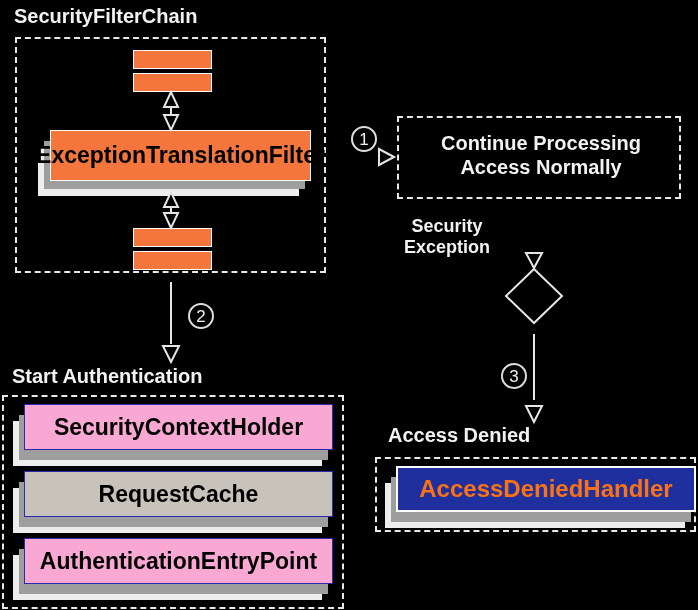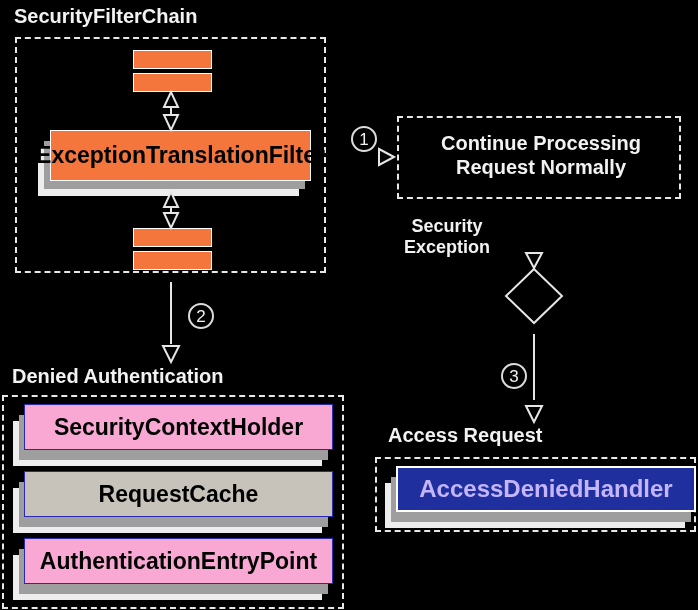--- a/index.html
+++ b/index.html
@@ -17,21 +17,21 @@
   .node .plate{position:absolute;box-sizing:border-box;}
   .node .plate.p3{background:#ededed;}
   .node .plate.p2{background:#9e9e9e;}
   .node .face{position:absolute;left:0;top:0;right:0;bottom:0;box-sizing:border-box;
               display:flex;align-items:center;justify-content:center;text-align:center;
               font-weight:bold;line-height:1.08;}
 
   .face.orange{background:#f4763c;border:1px solid #ffffff;color:#000;font-size:23px;}
   .face.blue  {background:#f9a8d4;border:1px solid #2a2ab0;color:#000;font-size:23px;}
   .face.gray  {background:#c7c3ba;border:1px solid #2a2ab0;color:#000;font-size:23px;}
-  .face.navy  {background:#1f2f9e;border:2px solid #ffffff;color:#c4b5fd;font-size:24px;}
+  .face.navy  {background:#1f2f9e;border:2px solid #ffffff;color:#f97316;font-size:24px;}
 
   
   .bar{position:absolute;background:#f4763c;border:1px solid #ffffff;box-sizing:border-box;}
 
   
   .label{position:absolute;color:#f2f2f2;font-weight:bold;white-space:pre;line-height:1.18;}
   .label.l18{font-size:18px;text-align:center;}
   .label.l20{font-size:20px;}
   .label.center{text-align:center;}
 
@@ -59,31 +59,31 @@
     <div class="plate p3" style="left:0px;top:18px;width:261px;height:48px;"></div>
     <div class="plate p2" style="left:6px;top:11px;width:261px;height:48px;"></div>
     <div class="face orange" style="left:12px;top:0px;width:261px;height:51px;">ExceptionTranslationFilter</div>
   </div>
 
   <div class="bar" style="left:133px;top:224px;width:79px;height:19px;"></div>
   <div class="bar" style="left:133px;top:247px;width:79px;height:19px;"></div>
 
   <div class="group" style="left:397px;top:112px;width:284px;height:83px;">
     <div class="label l20 center" style="left:0;top:14px;width:284px;text-align:center;position:absolute;">Continue Processing
-Request Normally</div>
+Access Normally</div>
   </div>
 
   <div class="step" style="left:351px;top:122px;">1</div>
 
   <div class="label l18" style="left:404px;top:212px;">Security
 Exception</div>
 
   <div class="step" style="left:188px;top:299px;">2</div>
 
-  <div class="group-title" style="left:12px;top:362px;">Denied Authentication</div>
+  <div class="group-title" style="left:12px;top:362px;">Start Authentication</div>
 
   <div class="group" style="left:2px;top:391px;width:342px;height:214px;"></div>
 
   <div class="node" style="left:13px;top:400px;width:320px;height:62px;">
     <div class="plate p3" style="left:0px;top:17px;width:309px;height:45px;"></div>
     <div class="plate p2" style="left:6px;top:11px;width:309px;height:45px;"></div>
     <div class="face blue" style="left:11px;top:0px;width:309px;height:46px;">SecurityContextHolder</div>
   </div>
 
   <div class="node" style="left:13px;top:534px;width:320px;height:62px;">
@@ -93,21 +93,21 @@
   </div>
 
   <div class="node" style="left:13px;top:467px;width:320px;height:62px;">
     <div class="plate p3" style="left:0px;top:17px;width:309px;height:45px;"></div>
     <div class="plate p2" style="left:6px;top:11px;width:309px;height:45px;"></div>
     <div class="face gray" style="left:11px;top:0px;width:309px;height:46px;">RequestCache</div>
   </div>
 
   <div class="step" style="left:501px;top:359px;">3</div>
 
-  <div class="group-title" style="left:388px;top:421px;">Access Request</div>
+  <div class="group-title" style="left:388px;top:421px;">Access Denied</div>
 
   <div class="group" style="left:375px;top:453px;width:321px;height:75px;"></div>
 
   <div class="node" style="left:385px;top:462px;width:310px;height:62px;">
     <div class="plate p3" style="left:0px;top:17px;width:300px;height:45px;"></div>
     <div class="plate p2" style="left:6px;top:11px;width:300px;height:45px;"></div>
     <div class="face navy" style="left:11px;top:0px;width:300px;height:46px;">AccessDeniedHandler</div>
   </div>
 
   <svg class="wires" viewBox="0 0 698 610">

